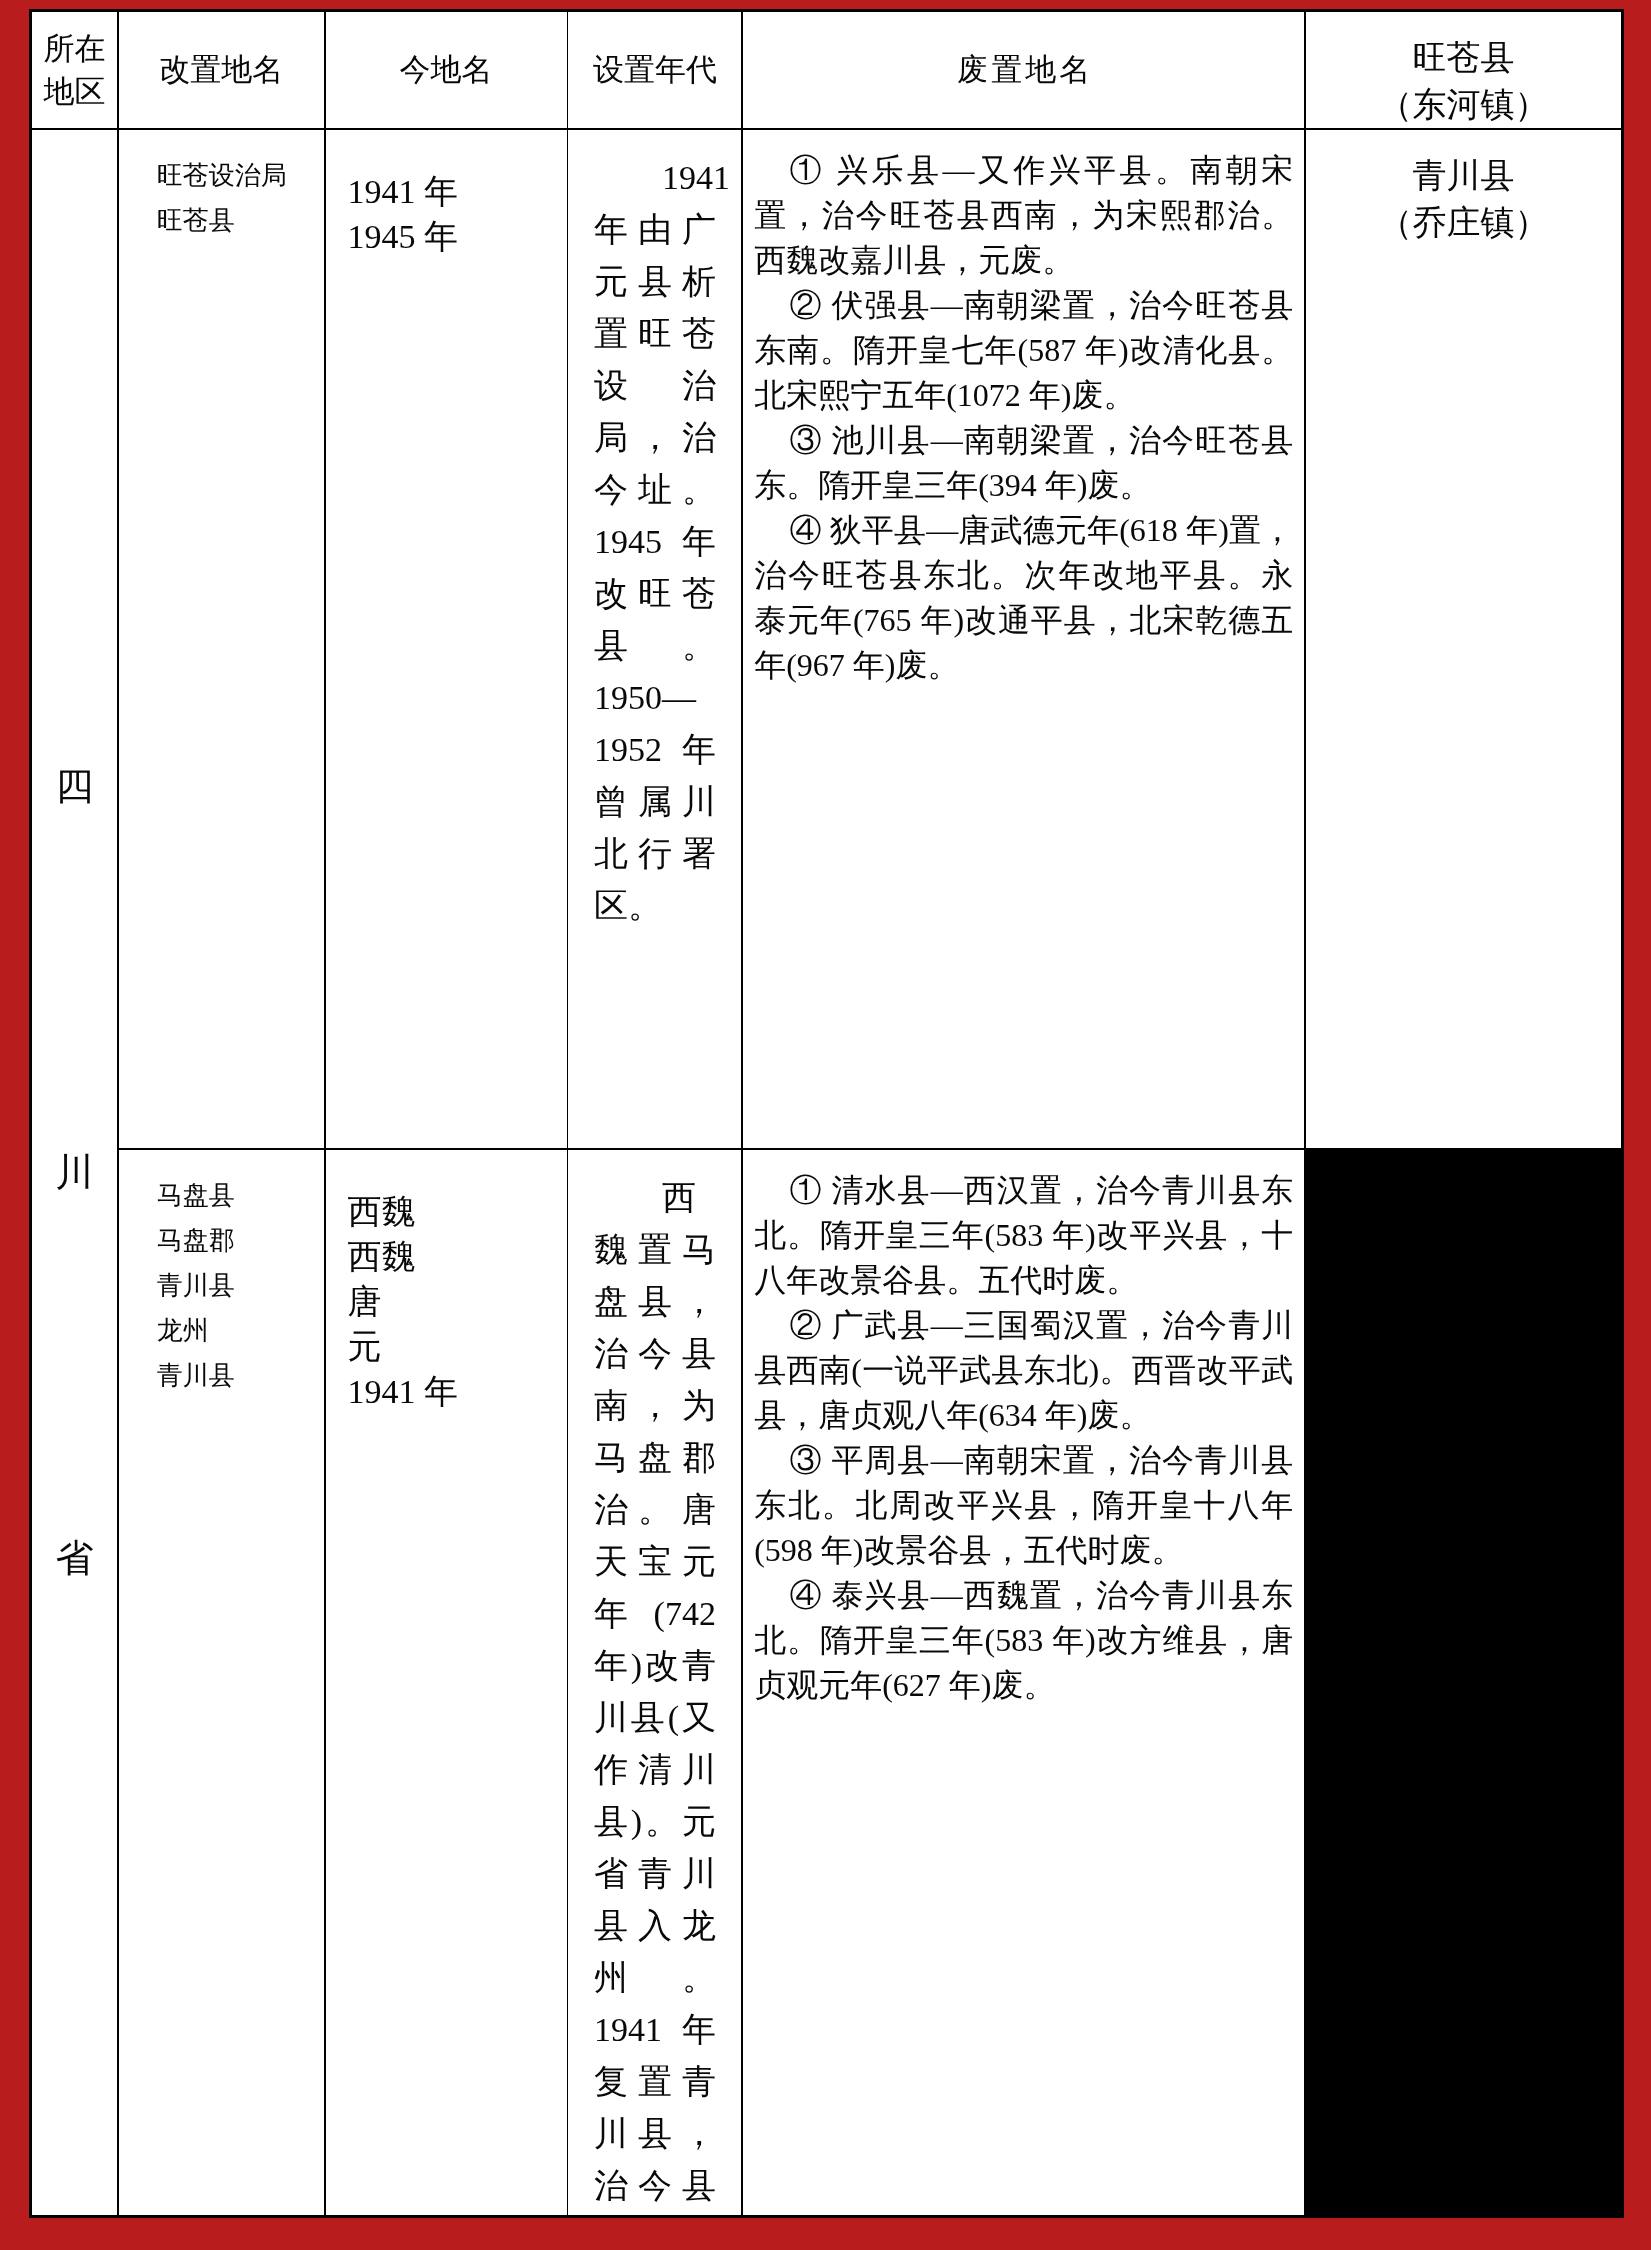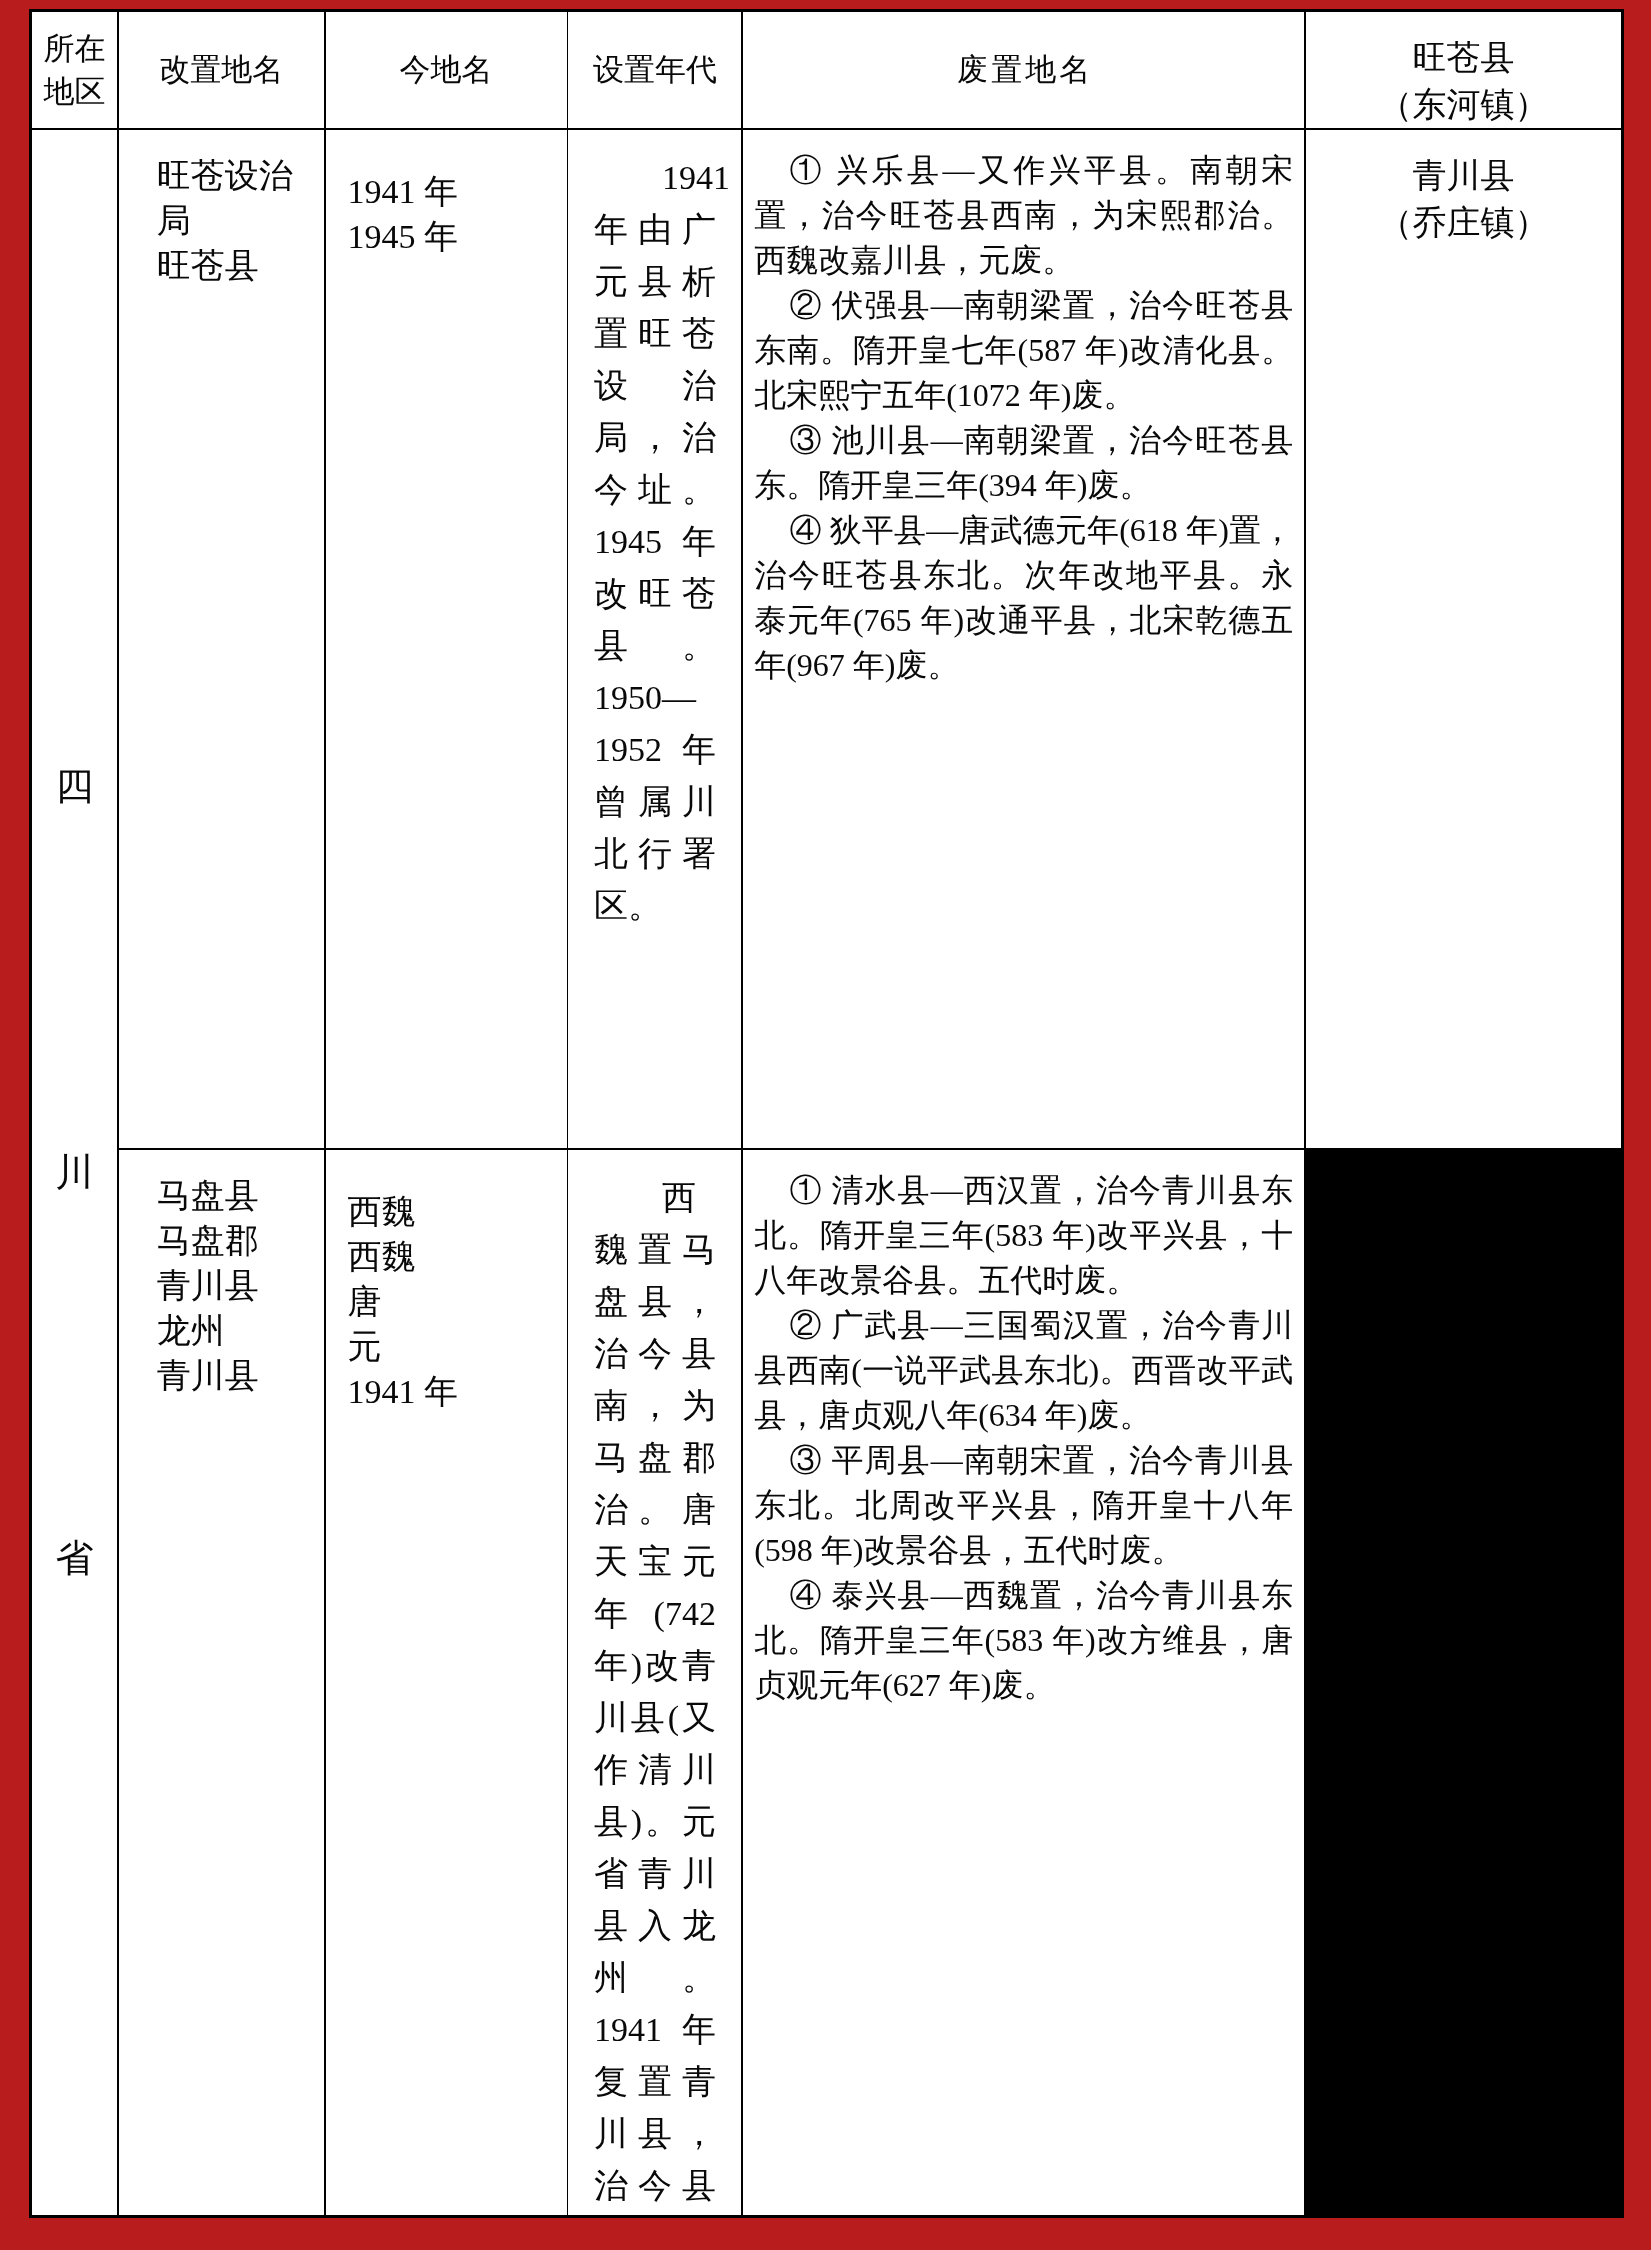--- a/index.html
+++ b/index.html
@@ -25,21 +25,21 @@
 
   
   .region-cell {
     grid-column:1; grid-row:2 / span 2;
     display:flex; flex-direction:column; align-items:center; justify-content:center;
     gap:335px; font-size:38px;
   }
 
   
   .name-cell { text-align:center; font-size:34px; line-height:47px; padding-top:22px; }
-  .renamed-cell { font-size:34px; line-height:45px; padding:23.6px 0 0 38px; }
+  .renamed-cell { font-size:26px; line-height:45px; padding:23.6px 0 0 38px; }
   .estab-cell { font-size:34px; line-height:45px; padding:39px 0 0 22px; }
   .evo-cell { font-size:34px; line-height:52px; padding:22px 25.5px 0 25.5px; text-align:justify; }
   .evo-cell p { text-indent:2em; }
   .abol-cell { font-size:32px; line-height:45px; padding:18px 11px 0 11px; text-align:justify; }
   .abol-cell p { text-indent:1.1em; }
 </style>
 </head>
 <body>
 
 <div class="page">

